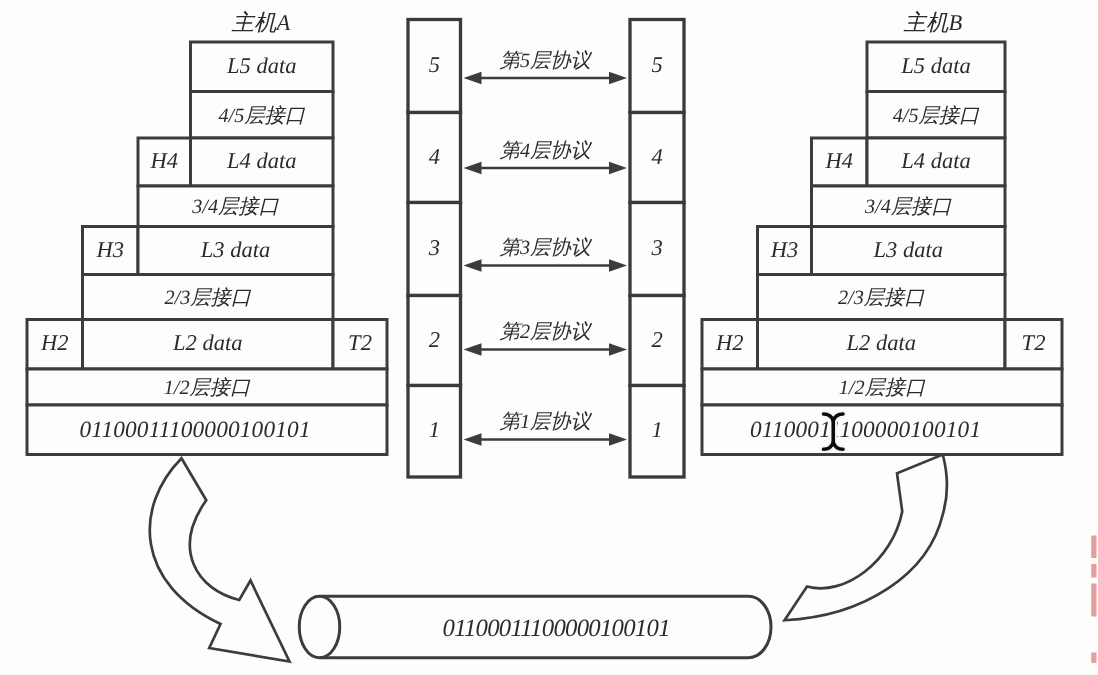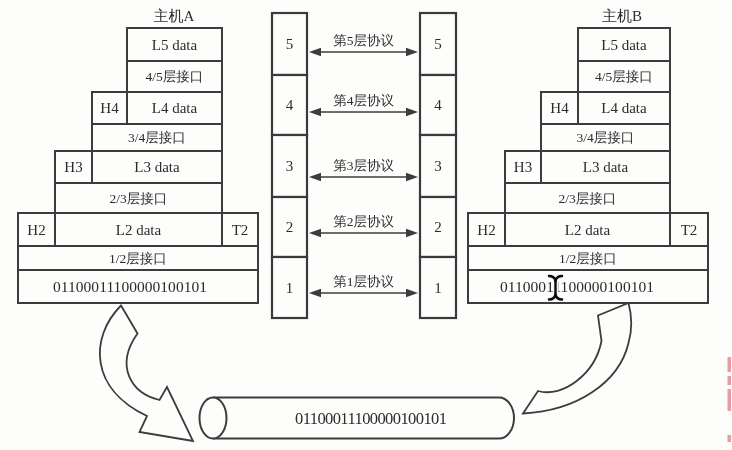--- a/index.html
+++ b/index.html
@@ -1,17 +1,17 @@
 <!DOCTYPE html>
 <html><head>
 <meta charset="utf-8">
 <style>
   html,body{margin:0;padding:0;background:#fff;}
   #canvas{position:relative;width:732px;height:450px;background:#fdfdfc;overflow:hidden;
-          font-family:"Liberation Serif","DejaVu Serif",serif;}
+          font-family:"Liberation Serif","DejaVu Serif",serif;font-style:italic;}
   svg{display:block;}
   svg text{fill:#2b2b2b;font-family:"Liberation Serif","DejaVu Serif",serif;}
   .box{fill:#fdfdfc;stroke:#3c3c3c;stroke-width:2;}
   .colbox{fill:#fdfdfc;stroke:#3a3a3a;stroke-width:2.2;}
   .zh{font-size:13.5px;}
   .en{font-size:15px;}
   .num{font-size:15px;}
   .bits{font-size:15.5px;}
   .title{font-size:15px;}
   .pipe-bits{font-size:16.5px;}

